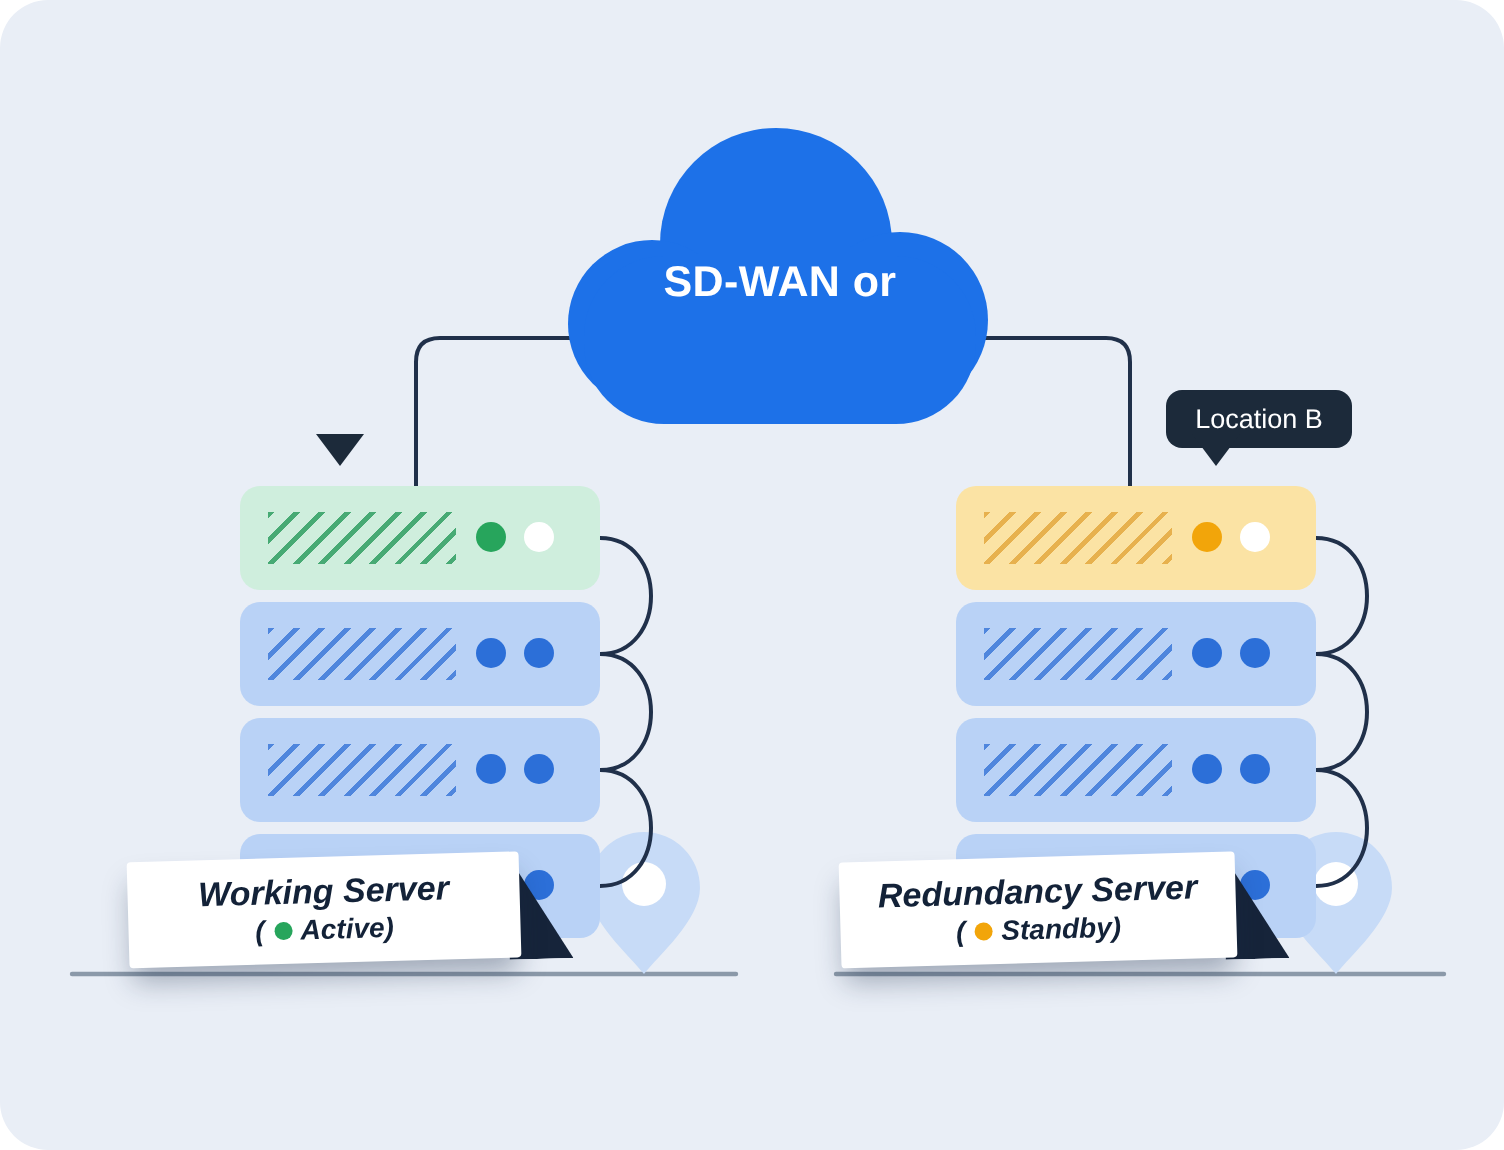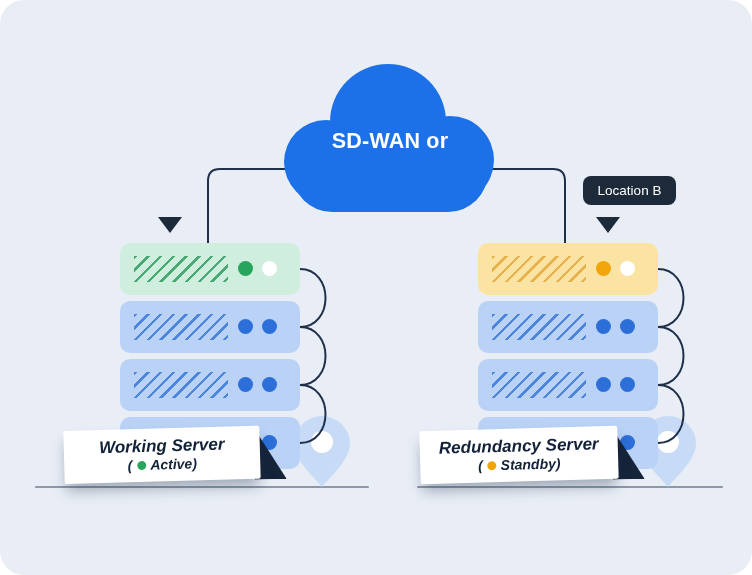--- a/index.html
+++ b/index.html
@@ -8,21 +8,21 @@
   svg.decor{position:absolute;left:0;top:0;}
 
   
   .cloud-label{position:absolute;left:268px;top:126px;width:244px;text-align:center;color:#ffffff;
     font-size:21.5px;font-weight:700;line-height:30px;letter-spacing:.2px;}
 
   
   .badge{position:absolute;height:29px;background:#1c2a3a;color:#ffffff;border-radius:8px;
     font-size:13.5px;line-height:29px;text-align:center;font-weight:500;}
   .badge-a{left:97px;top:190px;width:93px;}
-  .badge-b{left:583px;top:176px;width:93px;}
+  .badge-b{left:583px;top:195px;width:93px;}
   .badge-pointer{position:absolute;width:0;height:0;border-left:12px solid transparent;
     border-right:12px solid transparent;border-top:16px solid #1c2a3a;}
   .pointer-a{left:158px;top:217px;}
   .pointer-b{left:596px;top:217px;}
 
   
   .unit{position:absolute;width:180px;height:52px;border-radius:10px;}
   .unit-blue{background:#b9d2f6;}
   .unit-mint{background:#cfeedd;}
   .unit-amber{background:#fbe3a4;}

